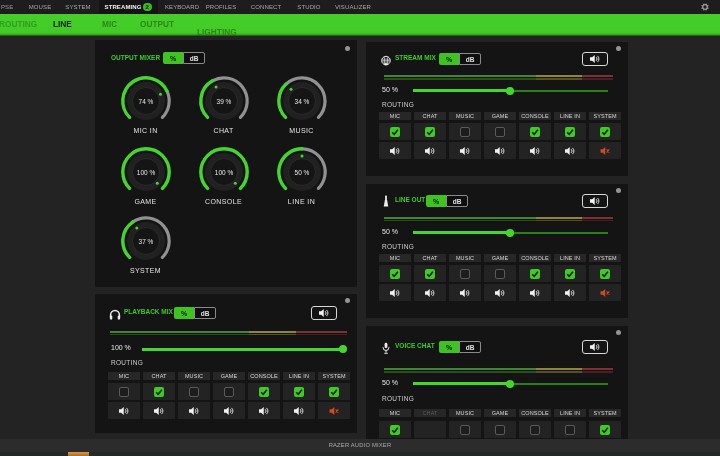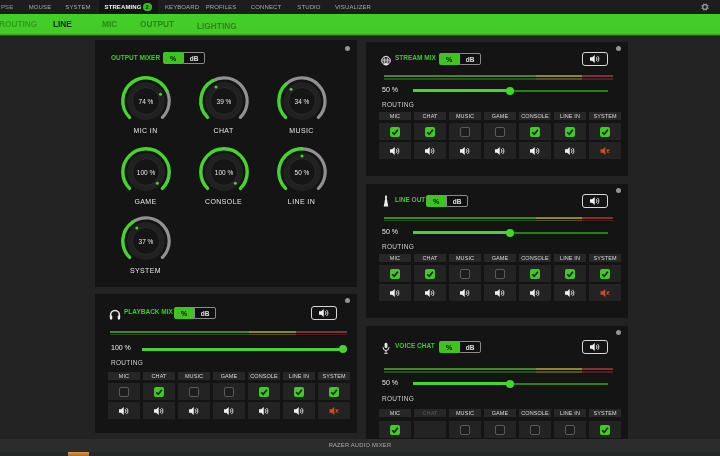--- a/index.html
+++ b/index.html
@@ -43,21 +43,21 @@
       <circle cx="1.14" cy="2.81" r="0.75" fill="#9a9a9a"></circle>
       <circle cx="2.81" cy="1.14" r="0.75" fill="#9a9a9a"></circle>
       <circle cx="5.19" cy="1.14" r="0.75" fill="#9a9a9a"></circle>
       <circle cx="6.86" cy="2.81" r="0.75" fill="#9a9a9a"></circle>
     </svg>
     <div class="abs" style="left:0;top:14px;width:720px;height:22px;background:linear-gradient(180deg,#45ce29 0,#43ca26 19px,#2f9a1b 21px,#123409 22px)"></div>
     <div class="gtab" style="left:-1px;top:14px;color:#2f9e1e">ROUTING</div>
     <div class="gtab" style="left:53px;top:14px;color:#0b2106">LINE</div>
     <div class="gtab" style="left:102px;top:14px">MIC</div>
     <div class="gtab" style="left:140px;top:14px">OUTPUT</div>
-    <div class="gtab" style="left:197px;top:16px">LIGHTING</div>
+    <div class="gtab" style="left:197px;top:22px">LIGHTING</div>
     <div class="panel" style="left:95px;top:40px;width:262px;height:247px">
       <div class="idot" style="left:250px;top:6px"></div>
       <div class="ptitle" style="left:16px;top:13.5px">OUTPUT MIXER</div>
       <div class="tog" style="left:68px;top:12px">
         <div class="tpct">%</div>
         <div class="tdb">dB</div>
       </div>
       <svg style="position:absolute;left:22.5px;top:32.5px" width="56" height="56">
         <path d="M48.99 18.12 A23.2 23.2 0 0 1 44.40 44.40" stroke="#919191" stroke-width="3.2" fill="none" stroke-linecap="round"></path>
         <path d="M11.60 44.40 A23.2 23.2 0 1 1 48.99 18.12" stroke="#44d62c" stroke-width="3.4" fill="none" stroke-linecap="round"></path>

